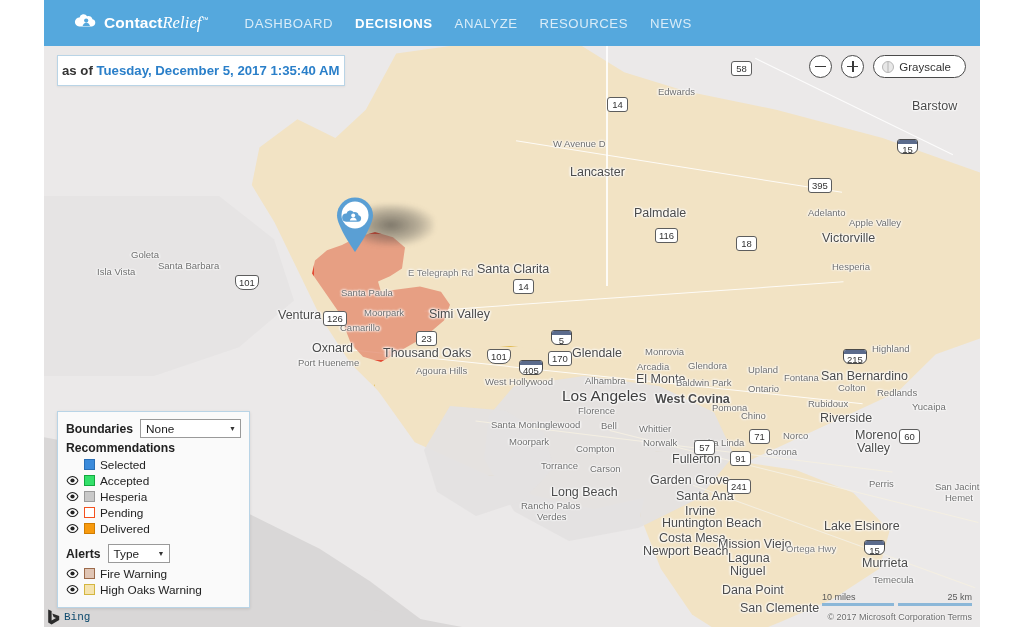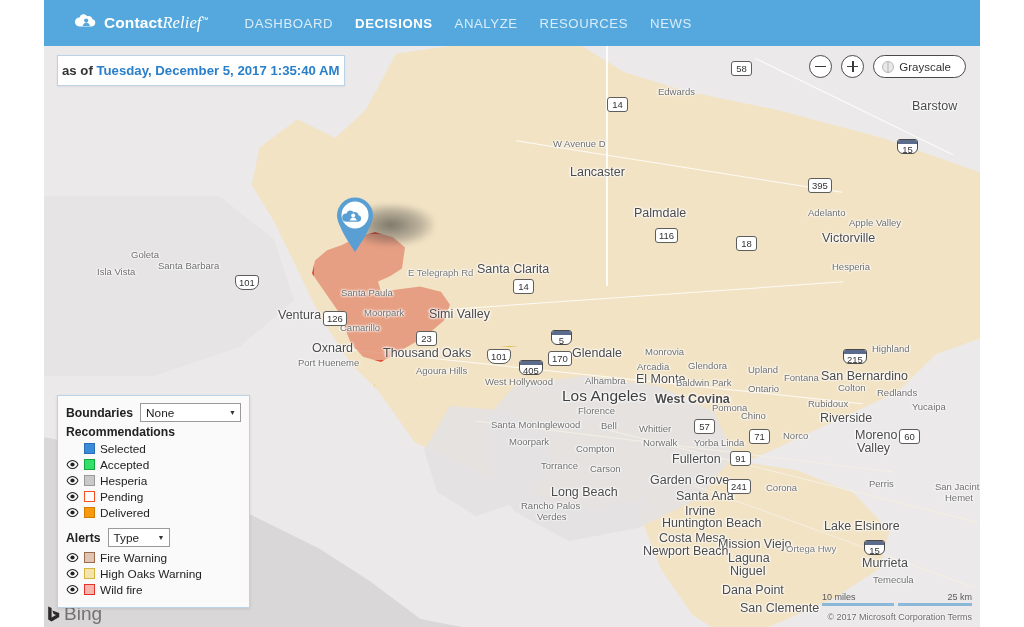--- a/index.html
+++ b/index.html
@@ -216,21 +216,21 @@
   .swatch {
     width: 11px; height: 11px; flex: none; border: 1px solid rgba(0,0,0,.35);
   }
   .item-text { font-size: 11.8px; color: #222; }
   .legend-gap { height: 7px; }
 
   
   .bing {
     position: absolute; left: 3px; bottom: 2px; display: flex; align-items: center; gap: 3px; z-index: 25;
   }
-  .bing-txt { font-size: 19px; color: #737373; font-family: Liberation Sans, sans-serif; }
+  .bing-txt { font-size: 11px; color: #0c4a6e; font-family: Liberation Mono, monospace; }
 
   
   .scalebar { position: absolute; right: 8px; bottom: 21px; z-index: 25; width: 150px; }
   .scale-nums { display: flex; justify-content: space-between; font-size: 9px; color: #5a5a5a; margin-bottom: 1px; }
   .scale-lines { position: relative; height: 3px; }
   .scale-lines .l1 { position: absolute; left: 0; top: 0; width: 72px; height: 2.5px; background: #8bb7d8; }
   .scale-lines .l2 { position: absolute; left: 76px; top: 0; width: 74px; height: 2.5px; background: #8bb7d8; }
   .copyright {
     position: absolute; right: 8px; bottom: 5px; font-size: 9px; color: #6a6a6a; z-index: 25;
     text-shadow: 0 0 2px #fff, 0 0 2px #fff;
@@ -351,21 +351,21 @@
           <div class="mlabel med" style="left: 776px; top: 365px;">Riverside</div>
           <div class="mlabel sm" style="left: 493px; top: 373px;">Inglewood</div>
           <div class="mlabel sm" style="left: 557px; top: 374px;">Bell</div>
           <div class="mlabel sm" style="left: 595px; top: 377px;">Whittier</div>
           <div class="mlabel sm" style="left: 739px; top: 384px;">Norco</div>
           <div class="mlabel med" style="left: 811px; top: 382px;">Moreno</div>
           <div class="mlabel med" style="left: 813px; top: 395px;">Valley</div>
           <div class="mlabel sm" style="left: 465px; top: 390px;">Moorpark</div>
           <div class="mlabel sm" style="left: 599px; top: 391px;">Norwalk</div>
           <div class="mlabel sm" style="left: 650px; top: 391px;">Yorba Linda</div>
-          <div class="mlabel sm" style="left: 722px; top: 400px; margin-top: 36px;">Corona</div>
+          <div class="mlabel sm" style="left: 722px; top: 400px;">Corona</div>
           <div class="mlabel sm" style="left: 532px; top: 397px;">Compton</div>
           <div class="mlabel med" style="left: 628px; top: 406px;">Fullerton</div>
           <div class="mlabel sm" style="left: 497px; top: 414px;">Torrance</div>
           <div class="mlabel sm" style="left: 546px; top: 417px;">Carson</div>
           <div class="mlabel med" style="left: 606px; top: 427px;">Garden Grove</div>
           <div class="mlabel sm" style="left: 825px; top: 432px;">Perris</div>
           <div class="mlabel med" style="left: 507px; top: 439px;">Long Beach</div>
           <div class="mlabel med" style="left: 632px; top: 443px;">Santa Ana</div>
           <div class="mlabel sm" style="left: 891px; top: 435px;">San Jacint</div>
           <div class="mlabel sm" style="left: 901px; top: 446px;">Hemet</div>
@@ -394,21 +394,21 @@
           <div class="shield " style="left: 692px; top: 190px;">18</div>
           <div class="shield us" style="left: 191px; top: 229px;">101</div>
           <div class="shield " style="left: 469px; top: 233px;">14</div>
           <div class="shield " style="left: 279px; top: 265px;">126</div>
           <div class="shield " style="left: 372px; top: 285px;">23</div>
           <div class="shield is" style="left: 507px; top: 284px; padding-top: 3px;">5</div>
           <div class="shield is" style="left: 799px; top: 303px; padding-top: 3px;">215</div>
           <div class="shield us" style="left: 443px; top: 303px;">101</div>
           <div class="shield " style="left: 504px; top: 305px;">170</div>
           <div class="shield is" style="left: 475px; top: 314px; padding-top: 3px;">405</div>
-          <div class="shield " style="left: 650px; top: 373px;">57</div>
+          <div class="shield " style="left: 650px; top: 394px;">57</div>
           <div class="shield " style="left: 705px; top: 383px;">71</div>
           <div class="shield " style="left: 855px; top: 383px;">60</div>
           <div class="shield " style="left: 686px; top: 405px;">91</div>
           <div class="shield " style="left: 683px; top: 433px;">241</div>
           <div class="shield is" style="left: 820px; top: 494px; padding-top: 3px;">15</div>
         </div>
     </div>
 
     <div class="date-banner">
       <span class="lbl">as of</span>
@@ -498,28 +498,20 @@
             <span class="item-text">Fire Warning</span>
           </div>
           <div class="legend-item">
             <svg class="eye" viewBox="0 0 16 12">
               <path d="M8 1C4 1 1.4 5 1.4 6S4 11 8 11s6.6-4 6.6-5S12 1 8 1z" fill="#fff" stroke="#222" stroke-width="1.3"></path>
               <circle cx="8" cy="6" r="2.6" fill="#222"></circle>
             </svg>
             <span class="swatch" style="background:#f5e3ae;border:1.6px solid #d4b63f;"></span>
             <span class="item-text">High Oaks Warning</span>
           </div>
-          <div class="legend-item">
-            <svg class="eye" viewBox="0 0 16 12">
-              <path d="M8 1C4 1 1.4 5 1.4 6S4 11 8 11s6.6-4 6.6-5S12 1 8 1z" fill="#fff" stroke="#222" stroke-width="1.3"></path>
-              <circle cx="8" cy="6" r="2.6" fill="#222"></circle>
-            </svg>
-            <span class="swatch" style="background:#f7b5b0;border:1.6px solid #e53228;"></span>
-            <span class="item-text">Wild fire</span>
-          </div>
         </div>
     </div>
 
     <div class="bing">
       <svg width="14" height="16" viewBox="0 0 14 16">
         <path d="M1.2 0.6 L4.6 1.9 V11.6 L9.0 9.1 L6.6 8.0 L5.3 4.6 L12.2 7.1 V11.0 L4.6 15.4 L1.2 13.5 Z" fill="#2b2b2b"></path>
       </svg>
       <span class="bing-txt">Bing</span>
     </div>
 

